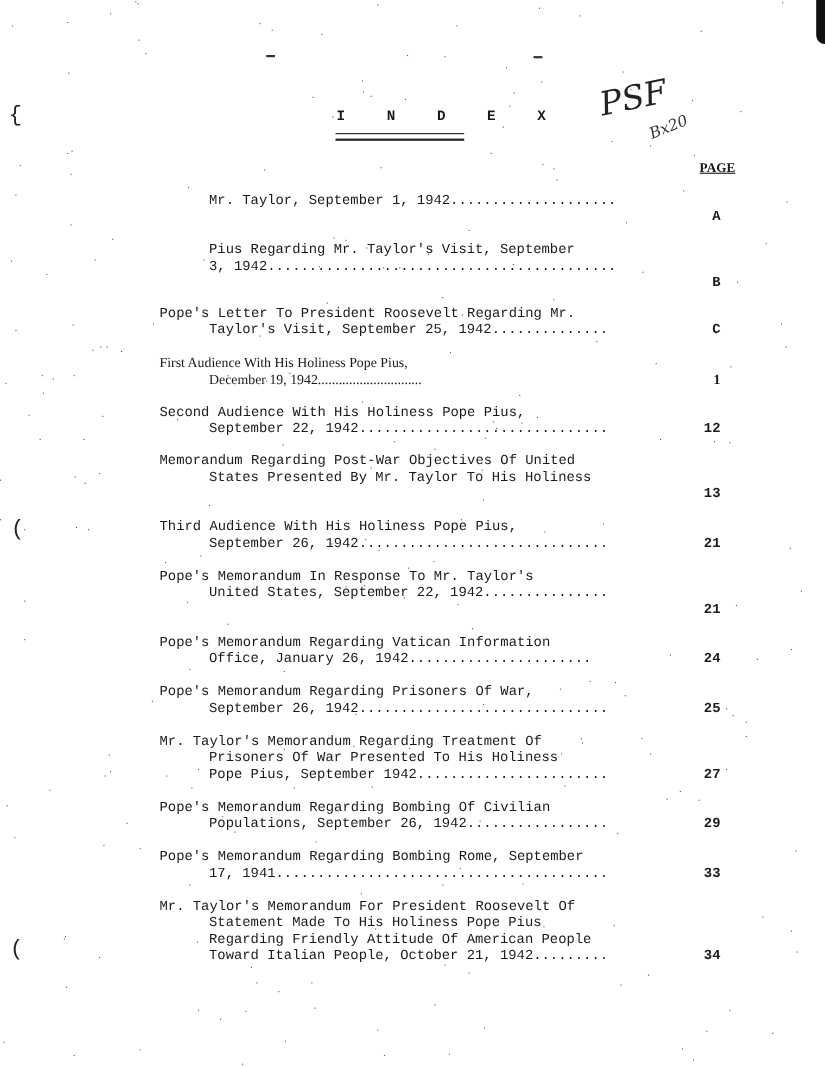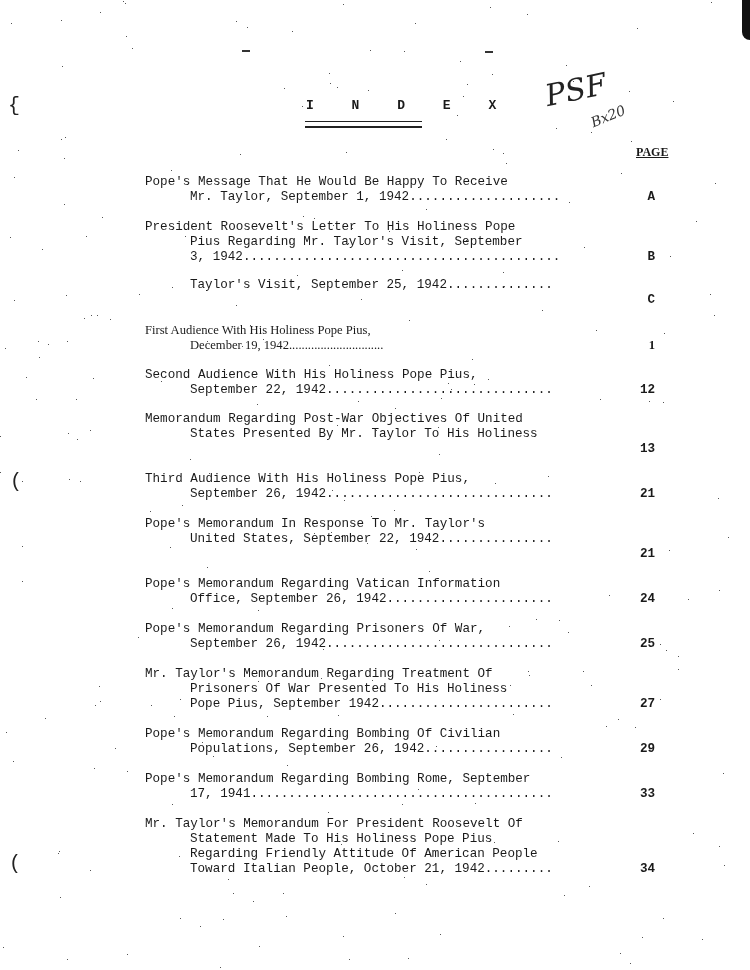--- a/index.html
+++ b/index.html
@@ -36,29 +36,29 @@
 
 <div class="title">I N D E X</div>
 <div class="title-rule"></div>
 
 <div class="hand1">PSF</div>
 <div class="hand2">Bx20</div>
 
 <div class="page-head">PAGE</div>
 
 <div id="entries">
-    <div class="entry" style="top: 175px;"><span class="line">Pope's Message That He Would Be Happy To Receive</span><span class="line indent last">Mr. Taylor, September 1, 1942....................</span><span class="pg" style="top: 15px;">A</span></div>
-    <div class="entry" style="top: 220px;"><span class="line">President Roosevelt's Letter To His Holiness Pope</span><span class="line indent">Pius Regarding Mr. Taylor's Visit, September</span><span class="line indent last">3, 1942..........................................</span><span class="pg" style="top: 30px;">B</span></div>
-    <div class="entry" style="top: 278px;"><span class="line indent last">Taylor's Visit, September 25, 1942..............</span><span class="pg" style="top: 15px;">C</span></div>
+    <div class="entry" style="top: 175px;"><span class="line indent last">Mr. Taylor, September 1, 1942....................</span><span class="pg" style="top: 15px;">A</span></div>
+    <div class="entry" style="top: 220px;"><span class="line indent">Pius Regarding Mr. Taylor's Visit, September</span><span class="line indent last">3, 1942..........................................</span><span class="pg" style="top: 30px;">B</span></div>
+    <div class="entry" style="top: 278px;"><span class="line">Pope's Letter To President Roosevelt Regarding Mr.</span><span class="line indent last">Taylor's Visit, September 25, 1942..............</span><span class="pg" style="top: 15px;">C</span></div>
     <div class="entry" style="top: 323px; font-family: Liberation Serif, serif;"><span class="line">First Audience With His Holiness Pope Pius,</span><span class="line indent last">December 19, 1942..............................</span><span class="pg" style="top: 15px;">1</span></div>
     <div class="entry" style="top: 368px;"><span class="line">Second Audience With His Holiness Pope Pius,</span><span class="line indent last">September 22, 1942..............................</span><span class="pg" style="top: 15px;">12</span></div>
     <div class="entry" style="top: 412px;"><span class="line">Memorandum Regarding Post-War Objectives Of United</span><span class="line indent">States Presented By Mr. Taylor To His Holiness</span><span class="pg" style="top: 30px;">13</span></div>
     <div class="entry" style="top: 472px;"><span class="line">Third Audience With His Holiness Pope Pius,</span><span class="line indent last">September 26, 1942..............................</span><span class="pg" style="top: 15px;">21</span></div>
     <div class="entry" style="top: 517px;"><span class="line">Pope's Memorandum In Response To Mr. Taylor's</span><span class="line indent last">United States, September 22, 1942...............</span><span class="pg" style="top: 30px;">21</span></div>
-    <div class="entry" style="top: 577px;"><span class="line">Pope's Memorandum Regarding Vatican Information</span><span class="line indent last">Office, September 26, 1942......................</span><span class="pg" style="top: 15px;">24</span></div>
+    <div class="entry" style="top: 577px;"><span class="line">Pope's Memorandum Regarding Vatican Information</span><span class="line indent last">Office, January 26, 1942......................</span><span class="pg" style="top: 15px;">24</span></div>
     <div class="entry" style="top: 622px;"><span class="line">Pope's Memorandum Regarding Prisoners Of War,</span><span class="line indent last">September 26, 1942..............................</span><span class="pg" style="top: 15px;">25</span></div>
     <div class="entry" style="top: 667px;"><span class="line">Mr. Taylor's Memorandum Regarding Treatment Of</span><span class="line indent">Prisoners Of War Presented To His Holiness</span><span class="line indent last">Pope Pius, September 1942.......................</span><span class="pg" style="top: 30px;">27</span></div>
     <div class="entry" style="top: 727px;"><span class="line">Pope's Memorandum Regarding Bombing Of Civilian</span><span class="line indent last">Populations, September 26, 1942.................</span><span class="pg" style="top: 15px;">29</span></div>
     <div class="entry" style="top: 772px;"><span class="line">Pope's Memorandum Regarding Bombing Rome, September</span><span class="line indent last">17, 1941........................................</span><span class="pg" style="top: 15px;">33</span></div>
     <div class="entry" style="top: 817px;"><span class="line">Mr. Taylor's Memorandum For President Roosevelt Of</span><span class="line indent">Statement Made To His Holiness Pope Pius</span><span class="line indent">Regarding Friendly Attitude Of American People</span><span class="line indent last">Toward Italian People, October 21, 1942.........</span><span class="pg" style="top: 45px;">34</span></div>
   </div>
 
 <div class="speck" style="left: 366.83px; top: 542.844px;"></div>
 <div class="speck" style="left: 86.3753px; top: 236.17px;"></div>
 <div class="speck" style="left: 331.521px; top: 490.179px;"></div>

